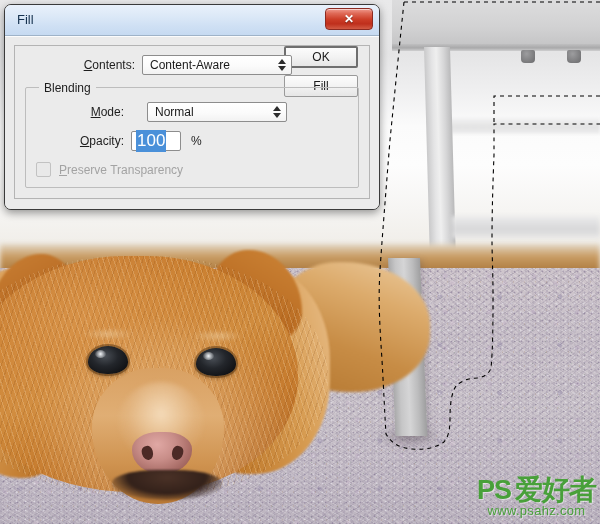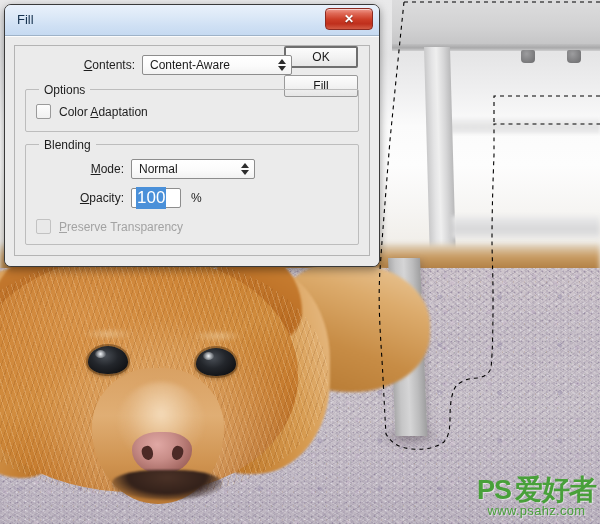--- a/index.html
+++ b/index.html
@@ -361,21 +361,21 @@
   }
   .caret-up, .caret-dn {
     width: 0; height: 0;
     border-left: 4px solid transparent;
     border-right: 4px solid transparent;
   }
   .caret-up { border-bottom: 5px solid #2d2d2d; }
   .caret-dn { border-top: 5px solid #2d2d2d; }
 
   #contents-select { width: 150px; }
-  #mode-select { width: 124px; }
+  #mode-select { width: 140px; }
 
   
   .group {
     position: relative;
     border: 1px solid #bdbdbd;
     border-radius: 2px;
     margin-top: 12px;
     padding: 14px 10px 10px 10px;
     background: transparent;
   }
@@ -399,21 +399,21 @@
     margin-right: 8px;
     flex: 0 0 auto;
     cursor: pointer;
   }
   .checkrow.disabled .checkbox {
     border-color: #c2c2c2;
     background: #e9e9e9;
   }
   .checkrow.disabled .label { color: #a3a3a3; }
 
-  .mode-row { margin-bottom: 9px; }
+  .mode-row { margin-bottom: 9px; gap: 16px; }
   .mode-row .label { width: 88px; margin-right: 7px; }
   .opacity-row { margin-bottom: 11px; }
   .opacity-row .label { width: 88px; margin-right: 7px; }
 
   .textfield {
     width: 50px; height: 20px;
     border: 1px solid #8d8d8d;
     background: #ffffff;
     border-radius: 2px;
     display: flex; align-items: center;
@@ -572,27 +572,20 @@
           <div class="label"><span class="mn">C</span>ontents:</div>
           <div class="select" id="contents-select">
             <span>Content-Aware</span>
             <span class="arrows">
               <span class="caret-up"></span>
               <span class="caret-dn"></span>
             </span>
           </div>
         </div>
 
-        <div class="group" id="options-group">
-          <div class="legend">Options</div>
-          <div class="checkrow">
-            <span class="checkbox"></span>
-            <span class="label">Color <span class="mn">A</span>daptation</span>
-          </div>
-        </div>
 
         <div class="group" id="blending-group">
           <div class="legend">Blending</div>
 
           <div class="row mode-row">
             <div class="label"><span class="mn">M</span>ode:</div>
             <div class="select" id="mode-select">
               <span>Normal</span>
               <span class="arrows">
                 <span class="caret-up"></span>

